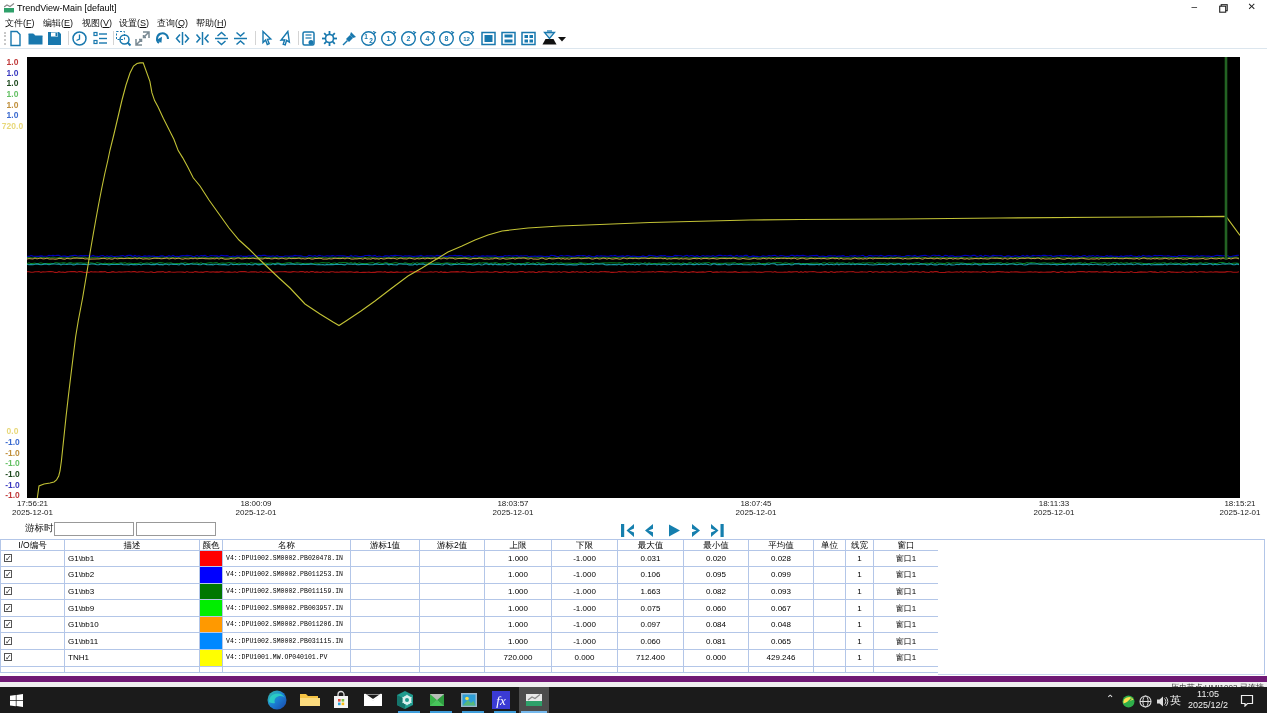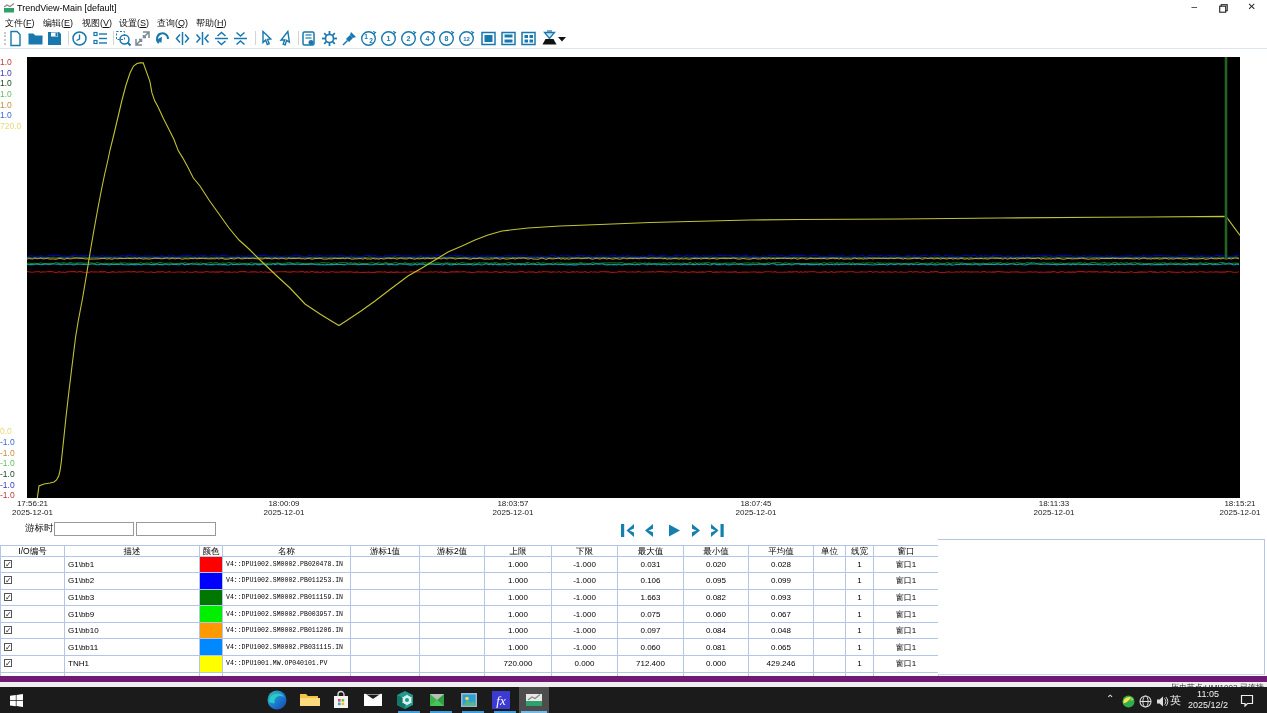--- a/index.html
+++ b/index.html
@@ -6,25 +6,25 @@
 #app { position:relative; width:1267px; height:713px; background:#fff; }
 #titlebar { position:absolute; left:0; top:0; width:100%; height:16px; background:#fff; font-size:9px; color:#000; }
 #titlebar .ttl { position:absolute; left:17px; top:3px; }
 #winbtns { position:absolute; right:0; top:0; height:16px; color:#222; }
 #winbtns span { position:absolute; top:1px; font-size:10px; }
 #menubar { position:absolute; left:0; top:16px; width:100%; height:13px; background:#fff; font-size:9px; color:#111; }
 #menubar span { position:absolute; top:1px; }
 #toolbar { position:absolute; left:0; top:29px; width:100%; height:20px; background:#fff; border-bottom:1px solid #dce6ee; }
 .tbi { position:absolute; top:1px; }
 .tbsep { position:absolute; top:2px; width:1px; height:14px; background:#d4d4d4; }
-.ylab { position:absolute; width:25px; text-align:left; font-size:8.5px; font-weight:normal; }
+.ylab { position:absolute; width:25px; text-align:center; font-size:8.5px; font-weight:bold; }
 .xlab { position:absolute; top:499px; width:80px; text-align:center; font-size:8px; color:#222; line-height:9px; }
 #curs { position:absolute; left:1px; top:522px; font-size:9.5px; color:#111;padding-left:24px; }
 .inpbox { position:absolute; top:522px; width:80px; height:14px; background:#fff; border:1px solid #999; }
-#grid { position:absolute; left:0px; top:538.5px; border-collapse:collapse; table-layout:fixed; font-size:8px; color:#000;margin-top:6px; }
+#grid { position:absolute; left:0px; top:538.5px; border-collapse:collapse; table-layout:fixed; font-size:8px; color:#000; }
 #grid td { border:1px solid #b3c6e8; text-align:center; padding:0; overflow:hidden; white-space:nowrap; height:16.6px; }
 #grid tr.hd td { height:10px; line-height:10px; font-size:8.5px; }
 #grid td.lt { text-align:left; padding-left:3px; }
 #grid td.mono { font-family:"Liberation Mono",monospace; font-size:6.5px; }
 #grid td.cbc { text-align:left; padding-left:3px; }
 #grid tr.er td { height:6px; }
 .cb { display:inline-block; width:8px; height:8px; border:1px solid #555; font-size:8px; line-height:7px; color:#222; background:#fff; text-align:center; }
 #statusbar { position:absolute; left:0; top:676px; width:100%; height:11px; background:#f0f0f0; font-size:8px; color:#333; text-align:right; line-height:11px; border-top:6px solid #701a75; }
 #taskbar { position:absolute; left:0; top:687px; width:100%; height:26px; background:#1b1b1b; }
 .tki { position:absolute; top:2px; }
@@ -226,21 +226,21 @@
 <div class="ylab" style="top:447.5px;color:#c08f3a">-1.0</div>
 <div class="ylab" style="top:458px;color:#63c063">-1.0</div>
 <div class="ylab" style="top:469px;color:#1e4a1e">-1.0</div>
 <div class="ylab" style="top:479.5px;color:#3a3ac0">-1.0</div>
 <div class="ylab" style="top:490px;color:#c03a3a">-1.0</div>
 
 <div class="xlab" style="left:-7.5px">
       <div>17:56:21</div>
       <div>2025-12-01</div>
     </div>
-<div class="xlab" style="left:244px">
+<div class="xlab" style="left:216px">
       <div>18:00:09</div>
       <div>2025-12-01</div>
     </div>
 <div class="xlab" style="left:473px">
       <div>18:03:57</div>
       <div>2025-12-01</div>
     </div>
 <div class="xlab" style="left:716px">
       <div>18:07:45</div>
       <div>2025-12-01</div>

